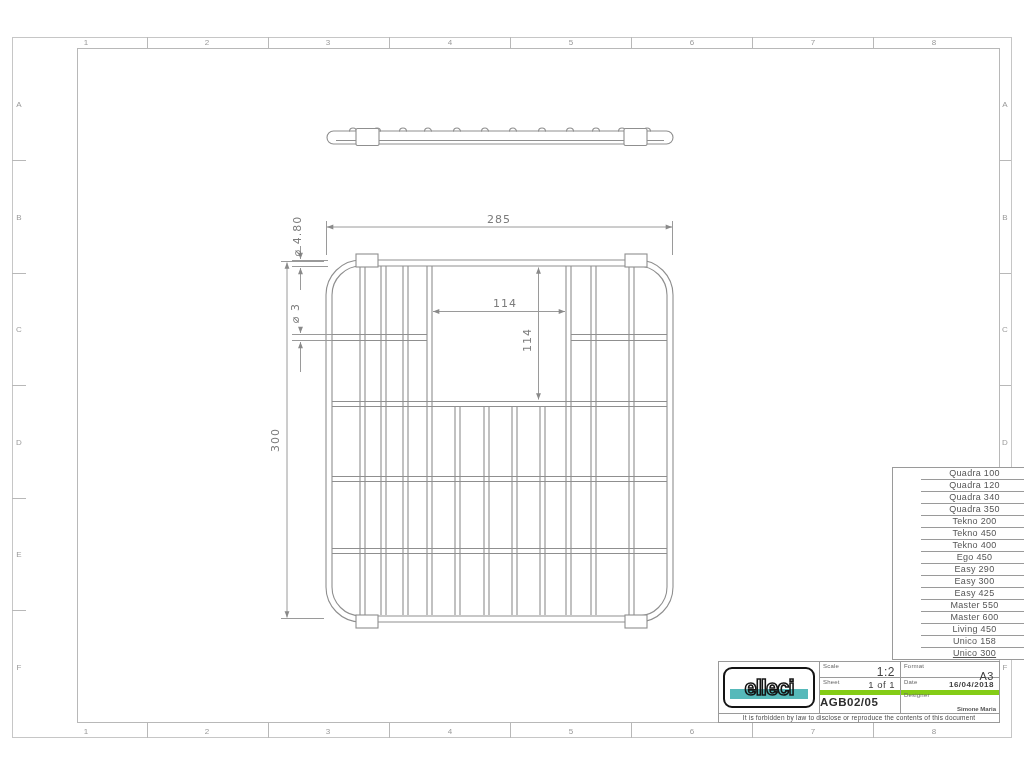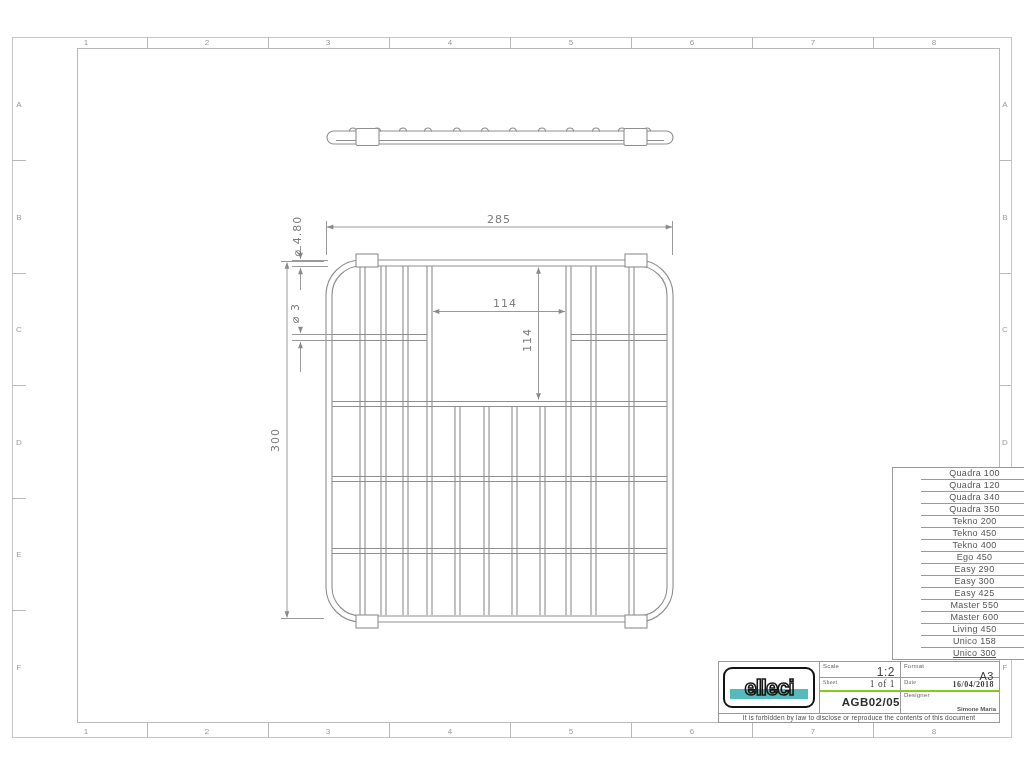--- a/index.html
+++ b/index.html
@@ -23,27 +23,27 @@
 
   
   #title-block{position:absolute;left:718px;top:661px;width:282px;height:62px;border:1px solid #9a9a9a;
                background:#fff;box-sizing:border-box;font-size:10px;color:#444;}
   .tb-cell{position:absolute;box-sizing:border-box;}
   #tb-logo-cell{left:0;top:0;width:101px;height:51px;border-right:1px solid #9a9a9a;
                 display:flex;align-items:center;justify-content:center;}
   #tb-mid{left:101px;top:0;width:81px;height:51px;border-right:1px solid #9a9a9a;}
   #tb-right{left:182px;top:0;width:98px;height:51px;}
   .tb-row1{position:absolute;left:0;top:0;width:100%;height:15px;border-bottom:1px solid #9a9a9a;}
-  .tb-row2{position:absolute;left:0;top:16px;width:100%;height:12px;border-bottom:2px solid #84cc16;font-family:Liberation Serif, serif;}
+  .tb-row2{position:absolute;left:0;top:16px;width:100%;height:12px;border-bottom:5px solid #84cc16;}
   .tb-row3{position:absolute;left:0;top:29px;width:100%;height:22px;}
   .lbl{position:absolute;left:3px;top:1px;font-size:6px;color:#666;letter-spacing:.2px;}
   .val{position:absolute;right:5px;top:3px;font-size:12px;color:#3f3f3f;letter-spacing:.5px;}
   #format-value{font-size:11px;top:8px;}
   #date-value{font-size:8px;font-weight:bold;top:2px;text-align:right;}
-  #code-value{position:absolute;left:0;top:0;width:100%;height:22px;line-height:22px;text-align:right;
+  #code-value{position:absolute;left:0;top:0;width:100%;height:22px;line-height:22px;text-align:left;
               font-weight:bold;font-size:11.5px;color:#2e2e2e;letter-spacing:.5px;}
   #designer-value{position:absolute;right:3px;bottom:1px;font-size:6px;font-weight:bold;color:#555;}
   #tb-legal{left:0;top:51px;width:280px;height:9px;border-top:1px solid #9a9a9a;text-align:center;
             font-size:6.5px;line-height:8px;color:#4a4a4a;letter-spacing:.2px;}
 
   
   #logo-box{position:relative;width:88px;height:37px;border:2.5px solid #141414;border-radius:9px;
             background:#fff;display:flex;align-items:center;justify-content:center;overflow:hidden;}
   #logo-accent{position:absolute;left:5px;right:5px;top:54%;height:28%;background:#56b9ba;}
   #logo-text{position:relative;font-size:22px;font-weight:bold;letter-spacing:-1px;

